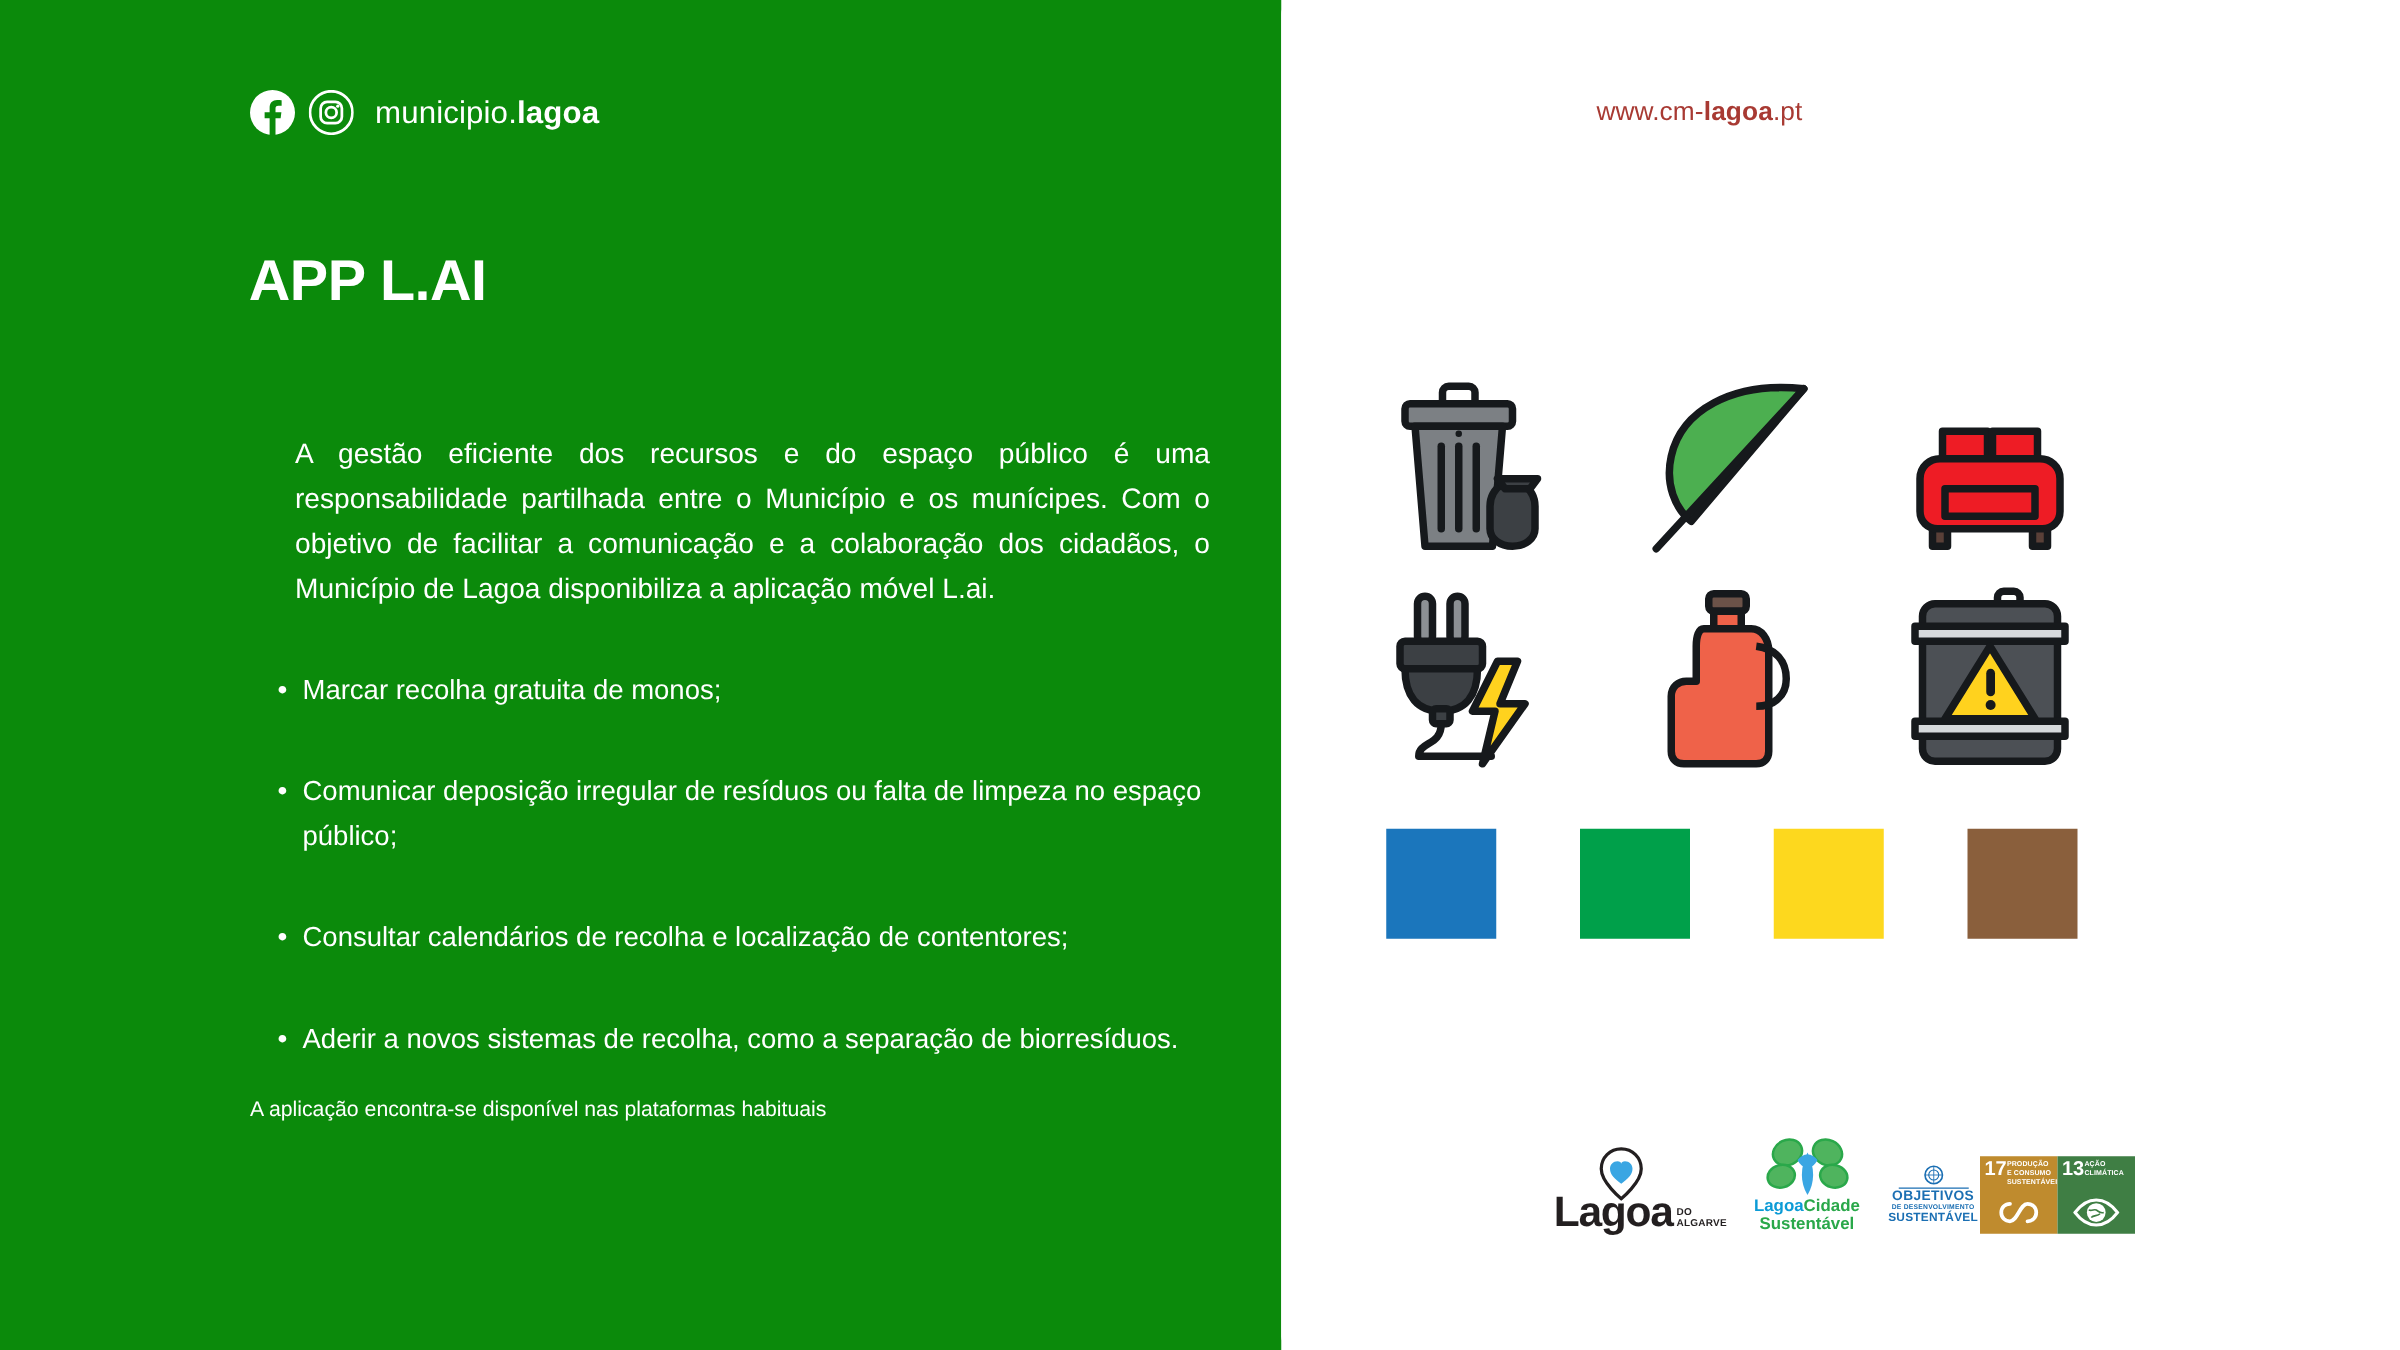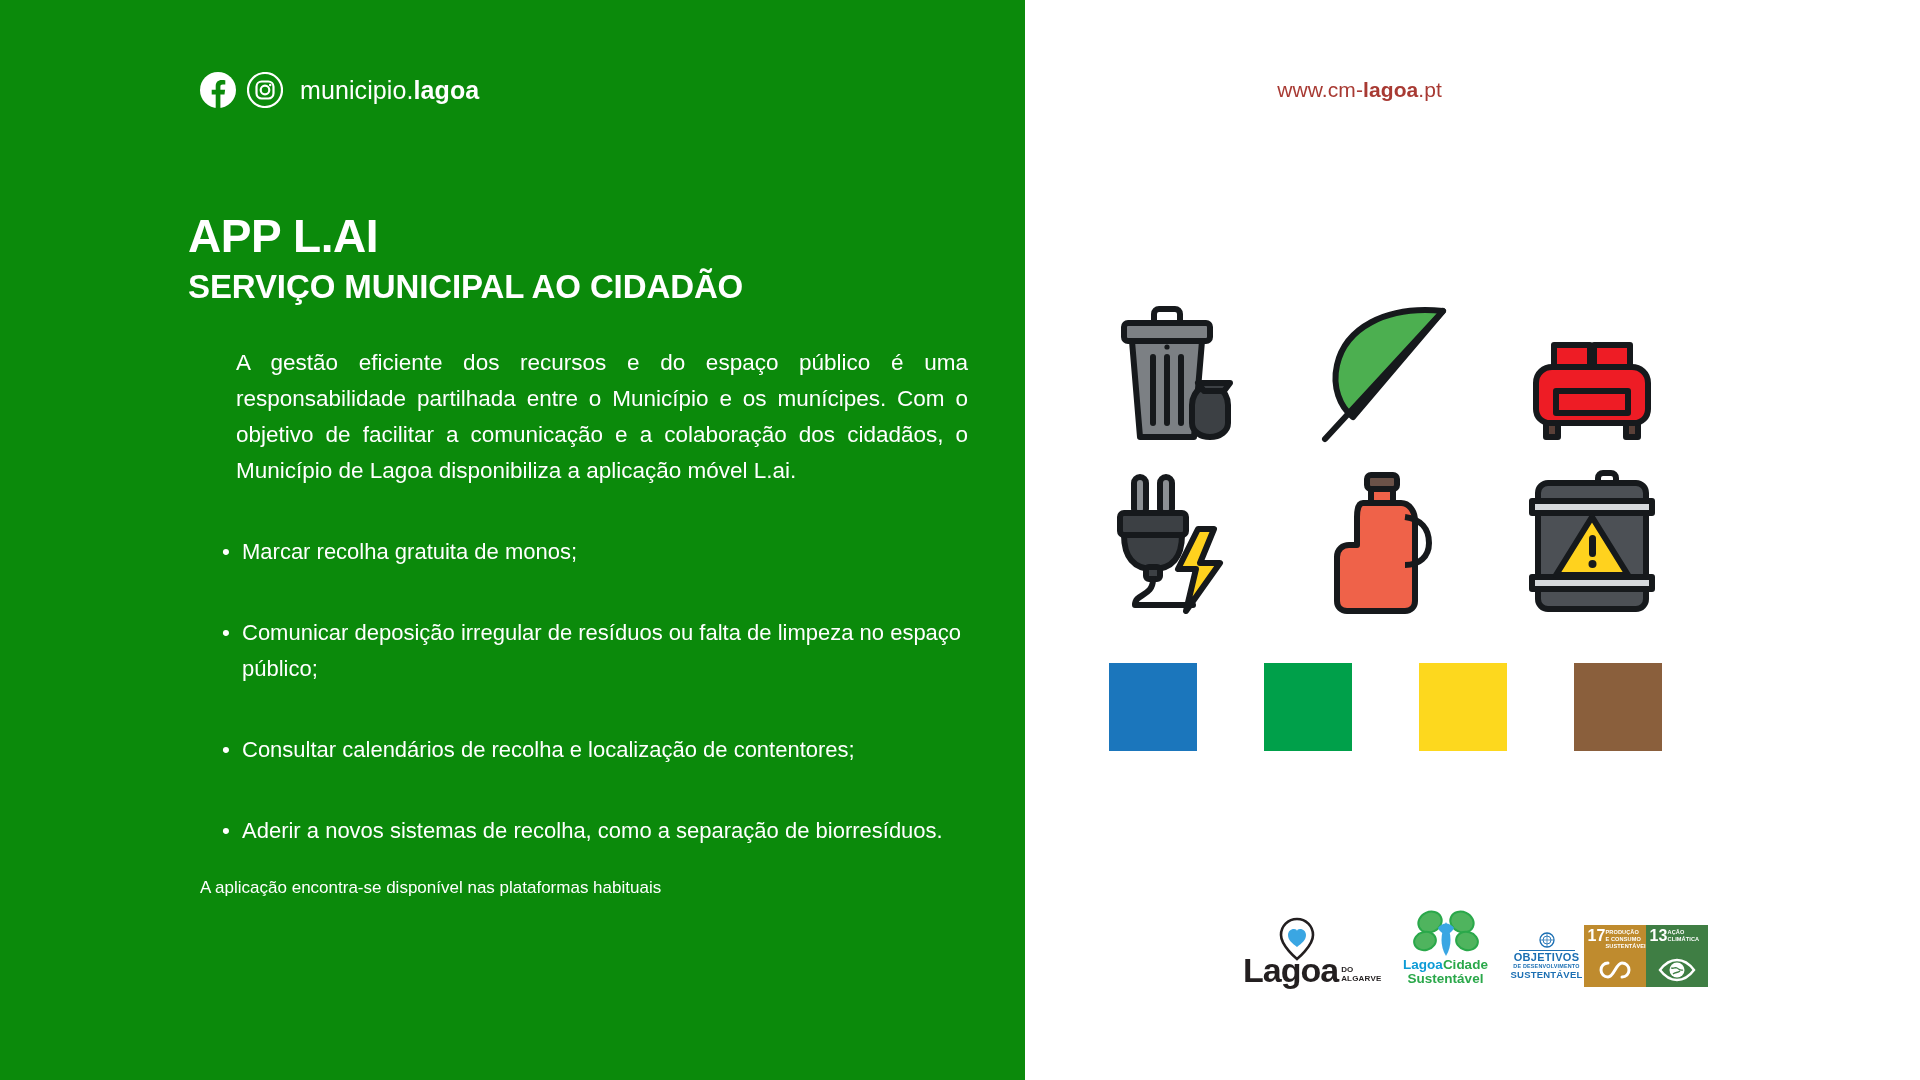--- a/index.html
+++ b/index.html
@@ -28,21 +28,21 @@
   .social-handle {
     color: #ffffff;
     font-size: 25px;
     letter-spacing: 0.1px;
     margin-left: 6px;
     font-weight: 400;
     white-space: nowrap;
   }
   .social-handle b { font-weight: 700; }
 
-  .headline-block { position: absolute; left: 188px; top: 200px; width: 790px; margin-top: 12px; }
+  .headline-block { position: absolute; left: 199px; top: 200px; width: 790px; }
   .title-main {
     color: #ffffff;
     font-size: 46px;
     font-weight: 700;
     letter-spacing: -0.4px;
     line-height: 1.06;
   }
   .title-sub {
     color: #ffffff;
     font-size: 33px;
@@ -179,21 +179,20 @@
           <rect x="9.5" y="9.5" width="17" height="17" rx="5.2" fill="none" stroke="#ffffff" stroke-width="2.2"></rect>
           <circle cx="18" cy="18" r="4.3" fill="none" stroke="#ffffff" stroke-width="2.2"></circle>
           <circle cx="23.2" cy="12.9" r="1.25" fill="#ffffff"></circle>
         </svg>
       </span>
       <span class="social-handle"><span>municipio.</span><b>lagoa</b></span>
     </div>
 
     <div class="headline-block">
       <div class="title-main">APP L.AI</div>
-      <div class="title-sub">SERVIÇO MUNICIPAL AO CIDADÃO</div>
     </div>
 
     <div class="body-block">
       <p class="para justify">A gestão eficiente dos recursos e do espaço público é uma responsabilidade partilhada entre o Município e os munícipes. Com o objetivo de facilitar a comunicação e a colaboração dos cidadãos, o Município de Lagoa disponibiliza a aplicação móvel L.ai.</p>
 
       <ul class="bullets">
         <li>Marcar recolha gratuita de monos;</li>
         <li>Comunicar deposição irregular de resíduos ou falta de limpeza no espaço público;</li>
         <li>Consultar calendários de recolha e localização de contentores;</li>
         <li>Aderir a novos sistemas de recolha, como a separação de biorresíduos.</li>

